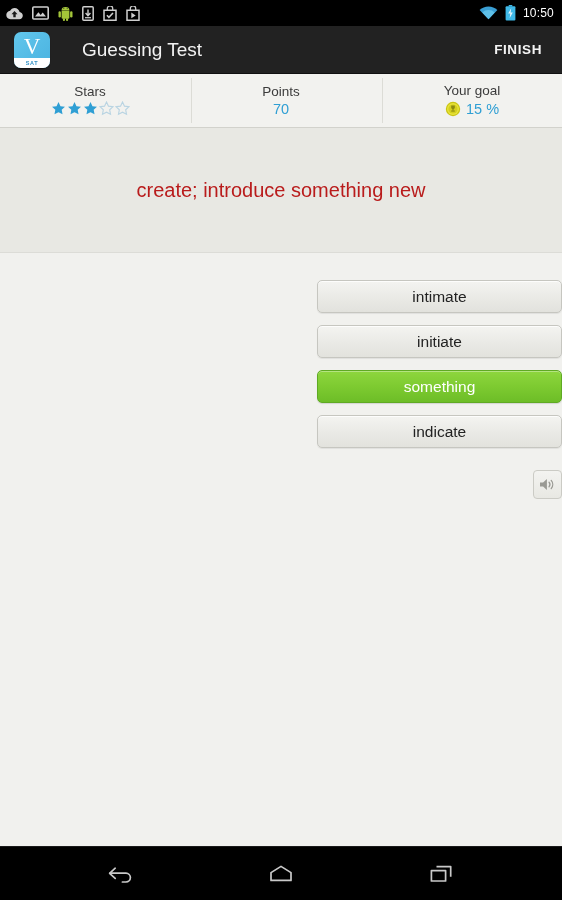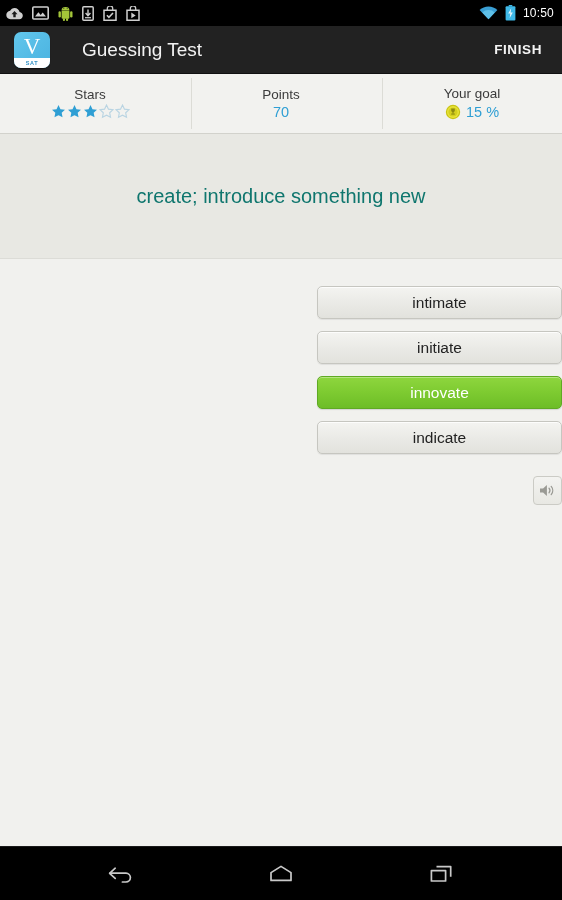--- a/index.html
+++ b/index.html
@@ -107,21 +107,21 @@
     color: #f4f4f4;
     font-size: 13.5px;
     font-weight: bold;
     letter-spacing: .6px;
     padding: 6px 6px;
     cursor: pointer;
   }
 
   
   .stats-bar {
-    height: 60px;
+    height: 54px;
     background: #f2f2ef;
     display: flex;
     flex: 0 0 auto;
     border-bottom: 1px solid #d2d2cc;
     gap: 11px;
   }
   .stat {
     flex: 1 1 0;
     display: flex;
     flex-direction: column;
@@ -159,21 +159,21 @@
     flex: 0 0 auto;
     height: 125px;
     display: flex;
     align-items: center;
     justify-content: center;
     border-bottom: 1px solid #dcdcd7;
     padding: 0 26px;
   }
   .question-text {
     font-size: 20px;
-    color: #0f766e;
+    color: #b91c1c;
     text-align: left;
     line-height: 1.3;
   }
 
   
   .answers-area {
     flex: 1 1 auto;
     background: #f1f1ee;
     padding-top: 27px;
     display: flex;
@@ -363,21 +363,21 @@
   </div>
 
   <div class="question-panel">
     <div class="question-text">create; introduce something new</div>
   </div>
 
   <div class="answers-area">
 
     <div class="answer-btn">intimate</div>
     <div class="answer-btn">initiate</div>
-    <div class="answer-btn correct">innovate</div>
+    <div class="answer-btn correct">something</div>
     <div class="answer-btn">indicate</div>
 
     <div class="sound-row">
       <div class="sound-btn">
         <svg width="17" height="15" viewBox="0 0 17 15">
           <path d="M1 5.4h3.1L7.9 2v11L4.1 9.6H1z" fill="#9a9a94"></path>
           <path d="M10 5.2a3.6 3.6 0 0 1 0 4.6" fill="none" stroke="#9a9a94" stroke-width="1.3" stroke-linecap="round"></path>
           <path d="M12.2 3.4a6.3 6.3 0 0 1 0 8.2" fill="none" stroke="#9a9a94" stroke-width="1.3" stroke-linecap="round"></path>
         </svg>
       </div>

